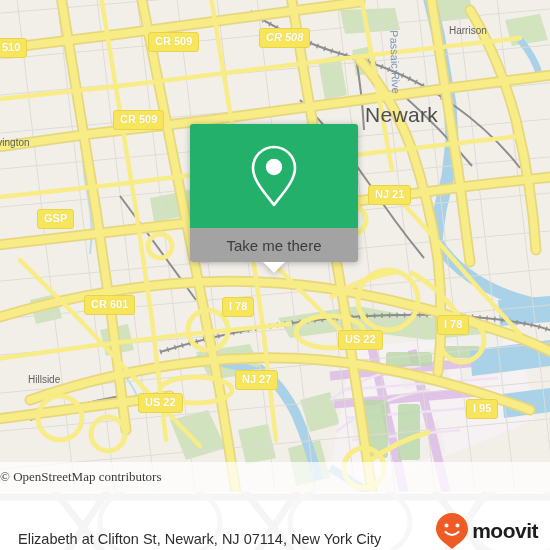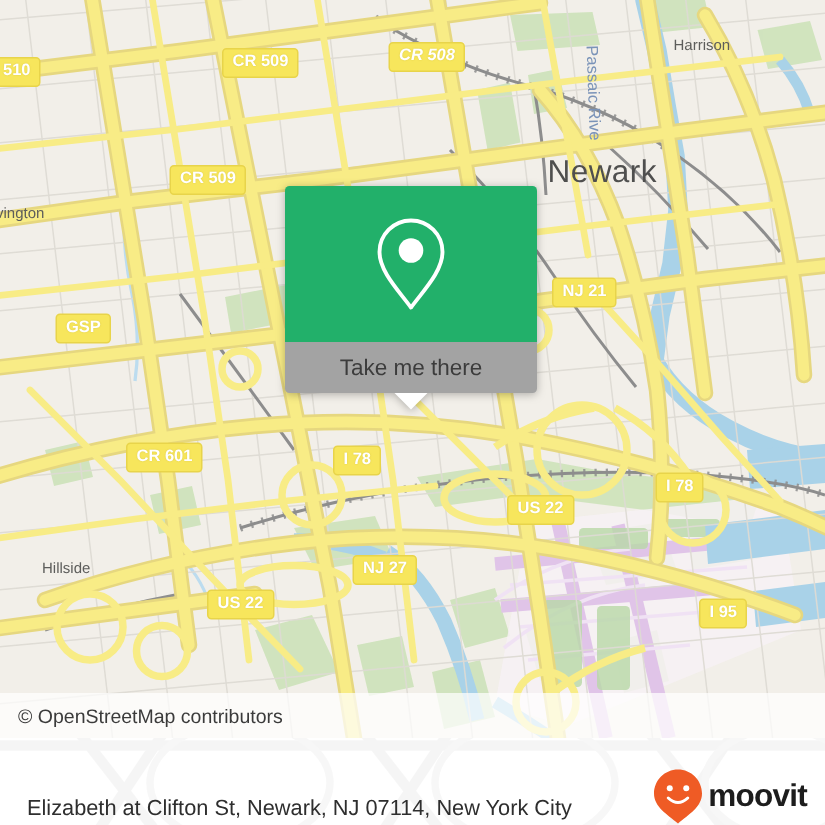--- a/index.html
+++ b/index.html
@@ -63,24 +63,24 @@
   
   #attribution {
     position: absolute;
     left: 0;
     top: 462px;
     width: 550px;
     height: 30px;
     background: rgba(255,255,255,0.72);
     display: flex;
     align-items: center;
-    padding-left: 12px;
+    padding-left: 0;
     font-size: 13px;
     color: #3b3b3b;
-    font-family: Liberation Sans, sans-serif;
+    font-family: Liberation Serif, serif;
   }
 
   
   #popup {
     position: absolute;
     left: 190px;
     top: 124px;
     width: 168px;
     filter: drop-shadow(0 1px 3px rgba(0,0,0,0.28));
   }

